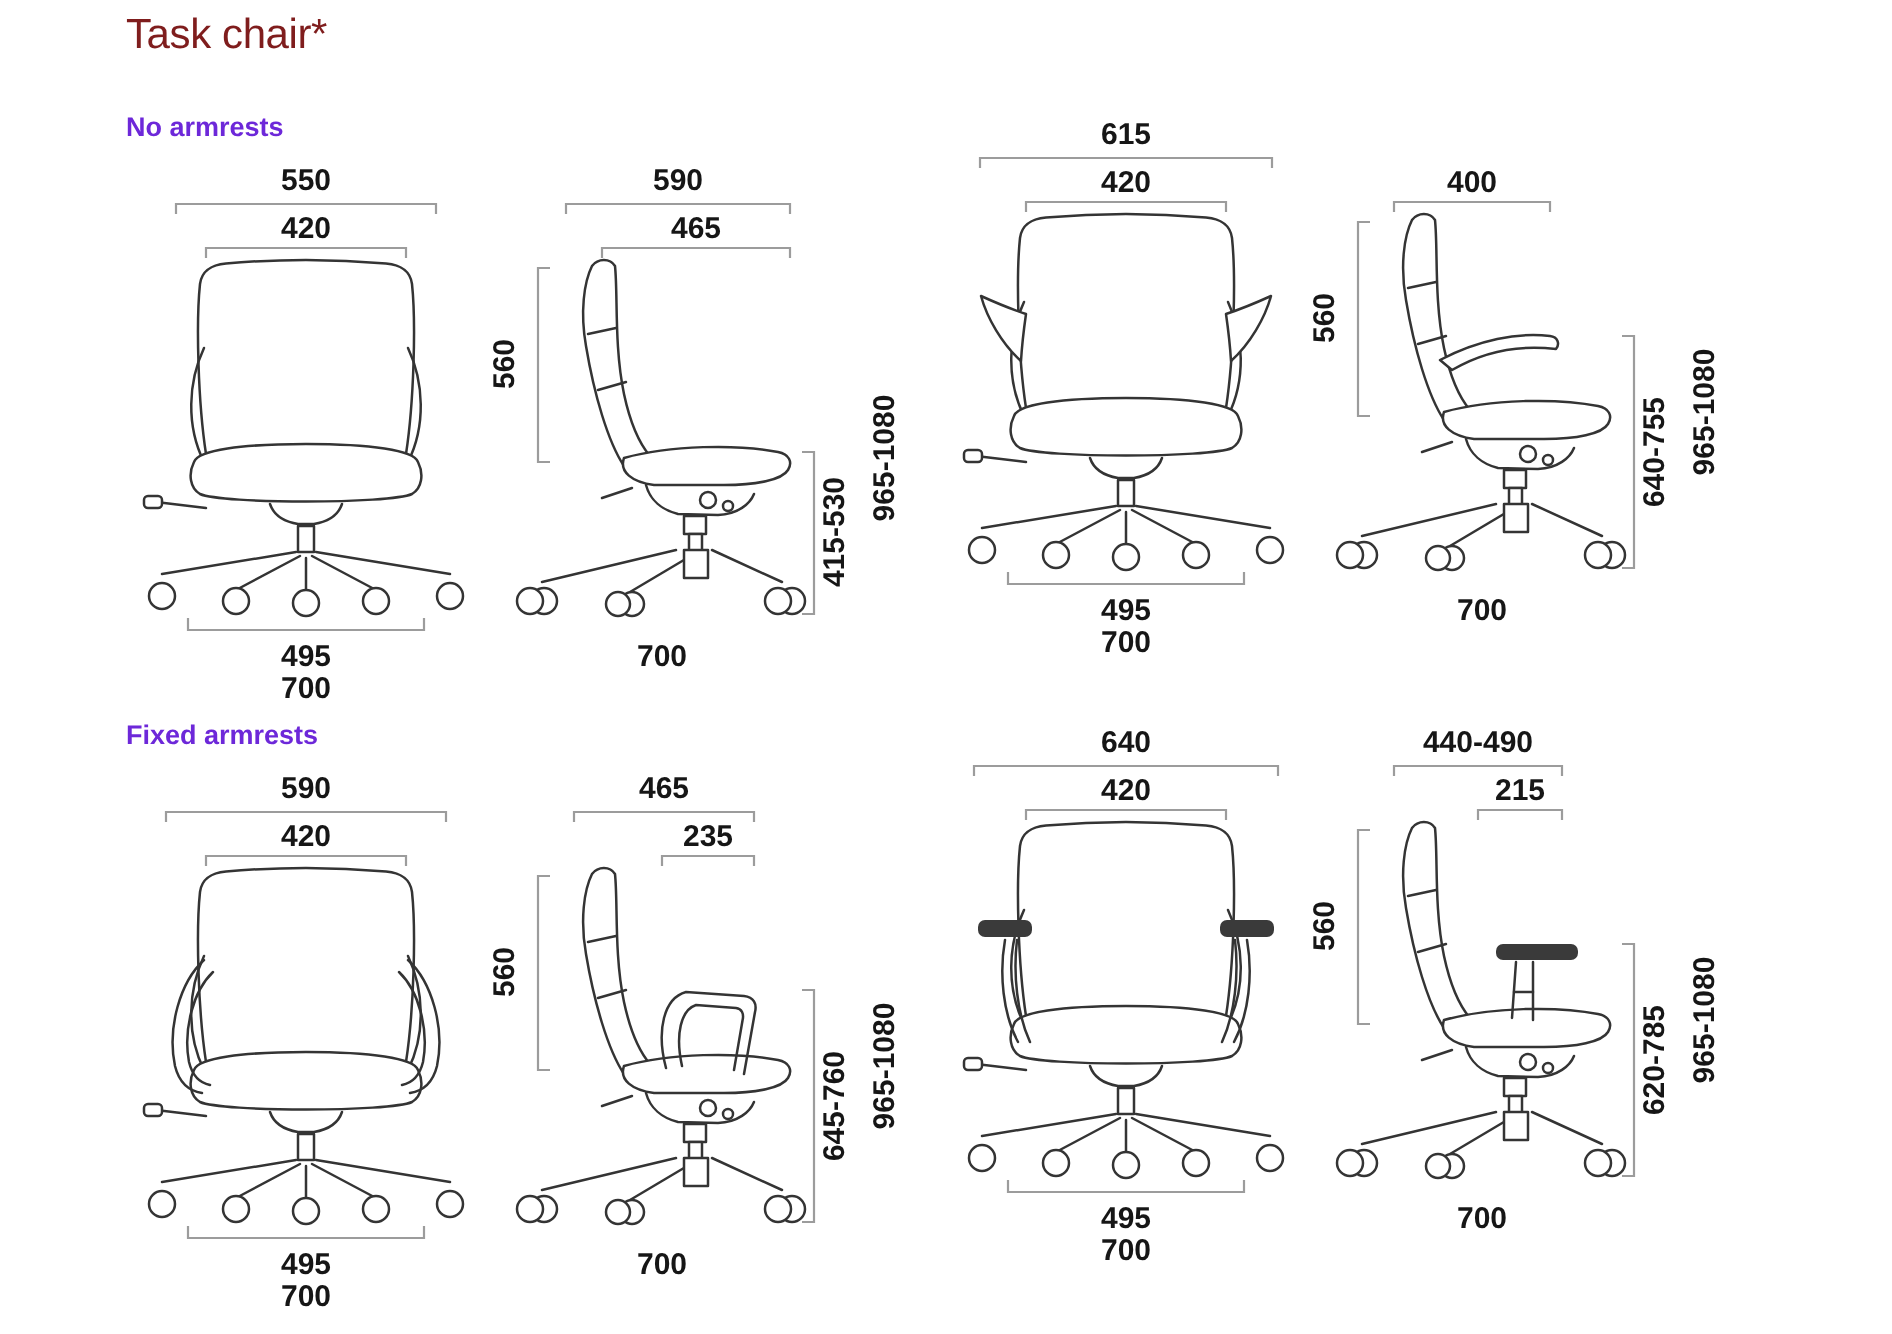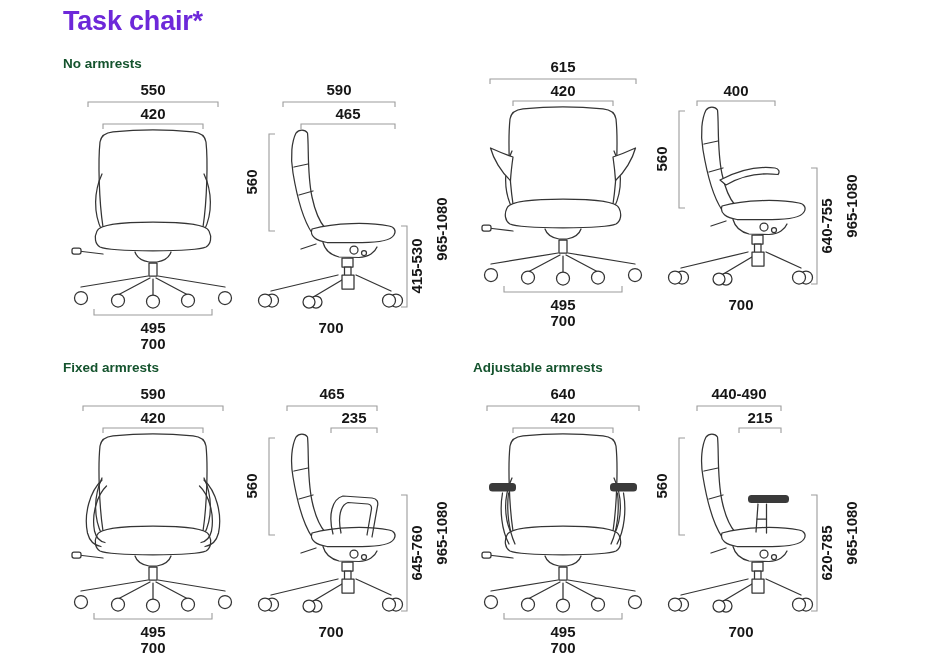--- a/index.html
+++ b/index.html
@@ -2,26 +2,26 @@
 <html><head>
 <meta charset="utf-8">
 <style>
   html,body{margin:0;padding:0;}
   body{
     width:946px;height:667px;background:#ffffff;position:relative;overflow:hidden;
     font-family:"Liberation Sans","DejaVu Sans",sans-serif;color:#111111;
   }
   .title{
     position:absolute;left:63px;top:6px;margin:0;
-    font-size:27px;font-weight:700;letter-spacing:-0.2px;color:#6d28d9;
+    font-size:21px;font-weight:400;letter-spacing:-0.2px;color:#7f1d1d;
   }
   .quad{position:absolute;width:412px;}
   #q1{left:63px;top:56px;} #q2{left:473px;top:56px;}
   #q3{left:63px;top:360px;} #q4{left:473px;top:360px;}
-  .sec-label{margin:0 0 8px 0;font-size:13.5px;font-weight:700;color:#14532d;}
+  .sec-label{margin:0 0 8px 0;font-size:13.5px;font-weight:700;color:#6d28d9;}
   .views{display:flex;align-items:center;}
   svg{display:block;}
   text.dt{
     font-family:"Liberation Sans","DejaVu Sans",sans-serif;
     font-size:15px;font-weight:600;fill:#161616;text-anchor:middle;
   }
   path.dl{stroke:#9c9c9c;stroke-width:1.1;fill:none;}
   .art{stroke:#343434;stroke-width:1.25;fill:none;stroke-linecap:round;stroke-linejoin:round;}
 </style>
 </head>
@@ -181,21 +181,20 @@
       <use href="#side-arms-fixed"></use>
       <path class="dl" d="M158,112 H164 V228 H158"></path>
       <text class="dt" transform="translate(179,170) rotate(-90)">645-760</text>
       <text class="dt" transform="translate(204,150) rotate(-90)">965-1080</text>
       <text class="dt" x="88" y="254">700</text>
     </svg>
   </div>
 </section>
 
 <section class="quad" id="q4">
-  <h3 class="sec-label">Adjustable armrests</h3>
   <div class="views">
     <svg width="180" height="272" viewBox="0 0 180 272">
       <text class="dt" x="90" y="16">640</text>
       <path class="dl" d="M14,28 V23 H166 V28"></path>
       <text class="dt" x="90" y="40">420</text>
       <path class="dl" d="M40,50 V45 H140 V50"></path>
       <use href="#front-chair"></use>
       <use href="#front-arms-adjustable"></use>
       <path class="dl" d="M31,230 V236 H149 V230"></path>
       <text class="dt" x="90" y="254">495</text>

